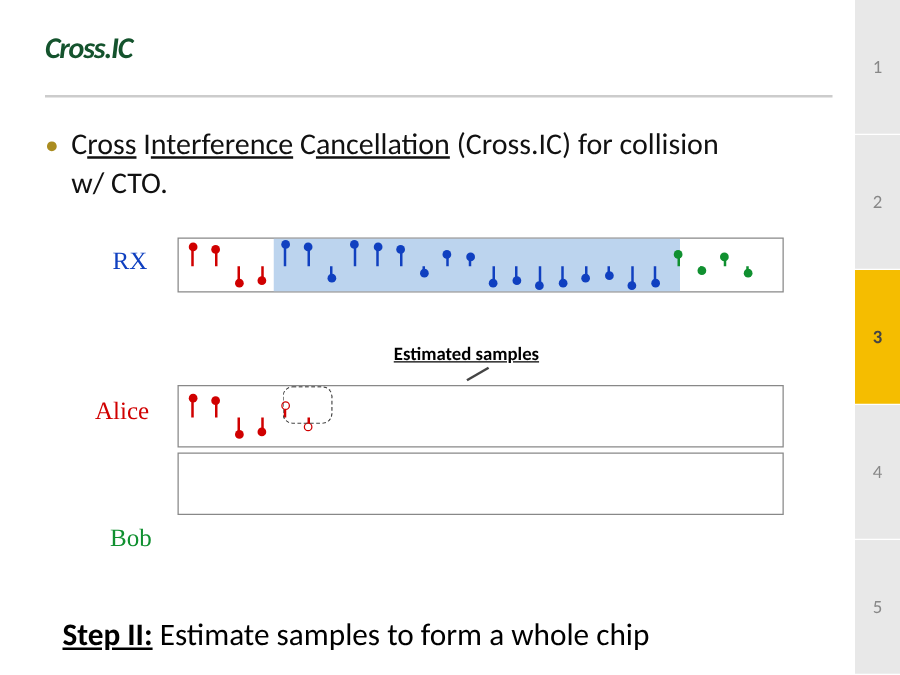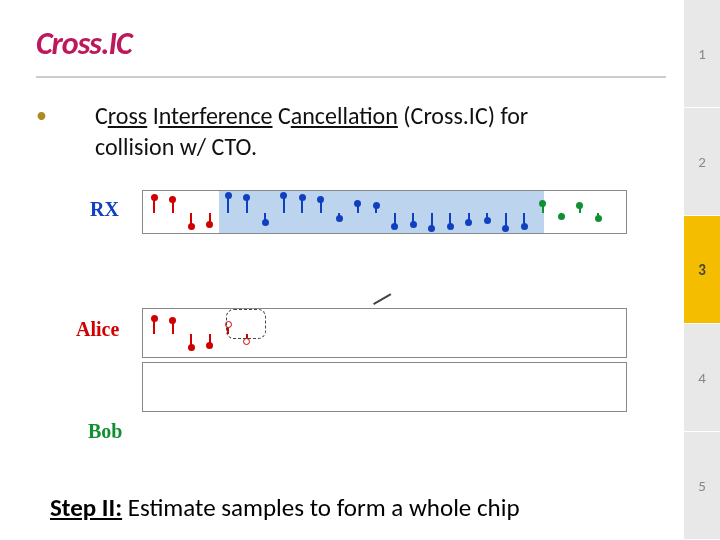--- a/index.html
+++ b/index.html
@@ -32,24 +32,24 @@
   }
   .nav-tab.active {
     background: #f5bd00;
     color: #444;
     font-weight: 600;
   }
   .title {
     position: absolute;
     left: 36px;
     top: 24px;
-    font-size: 32px;
+    font-size: 24px;
     font-weight: 700;
     font-style: italic;
-    color: #be185d;
+    color: #14532d;
     letter-spacing: -1px;
   }
   .title-underline {
     position: absolute;
     left: 36px;
     top: 76px;
     width: 630px;
     height: 2px;
     background: #ccc;
   }
@@ -61,33 +61,33 @@
     display: flex;
     gap: 10px;
     font-size: 24px;
     color: #111;
   }
   .bullet-dot {
     color: #aa8c20;
     font-size: 22px;
     line-height: 32px;
   }
-  .bullet-text { line-height: 1.3; margin-left: 38px; }
+  .bullet-text { line-height: 1.3; }
   .bullet-text .u { text-decoration: underline; }
   .diagram-area {
     position: absolute;
     left: 90px;
     top: 190px;
     width: 560px;
     height: 230px;
   }
   .row-label {
     position: absolute;
     font-family: "Times New Roman", serif;
-    font-weight: 700;
+    font-weight: 400;
     font-size: 20px;
   }
   .rx-label { left: 0; top: 8px; color: #1040c0; }
   .alice-label { left: -14px; top: 128px; color: #d00000; }
   .bob-label { left: -2px; top: 184px; color: #109030; margin-top: 46px; }
   .rx-box {
     position: absolute;
     left: 52px; top: 0;
     width: 485px; height: 44px;
     border: 1.5px solid #888;
@@ -278,20 +278,21 @@
           <div class="stem" style="height: 8px; bottom: 0px;"></div>
           <div class="tip" style="bottom: 8px;"></div>
         </div>
         <div class="sample down" style="color: rgb(16, 144, 48); left: 454px; top: 22px;">
           <div class="stem" style="height: 6px; top: 0px;"></div>
           <div class="tip" style="top: 6px;"></div>
         </div>
       </div>
   </div>
 
+  <div class="est-label">Estimated samples</div>
 
   <div class="alice-box">
     <div id="alice-samples">
         <div class="sample up" style="color: rgb(208, 0, 0); left: 10px; top: 25px;">
           <div class="stem" style="height: 16px; bottom: 0px;"></div>
           <div class="tip" style="bottom: 16px;"></div>
         </div>
         <div class="sample up" style="color: rgb(208, 0, 0); left: 28.5px; top: 25px;">
           <div class="stem" style="height: 14px; bottom: 0px;"></div>
           <div class="tip" style="bottom: 14px;"></div>

